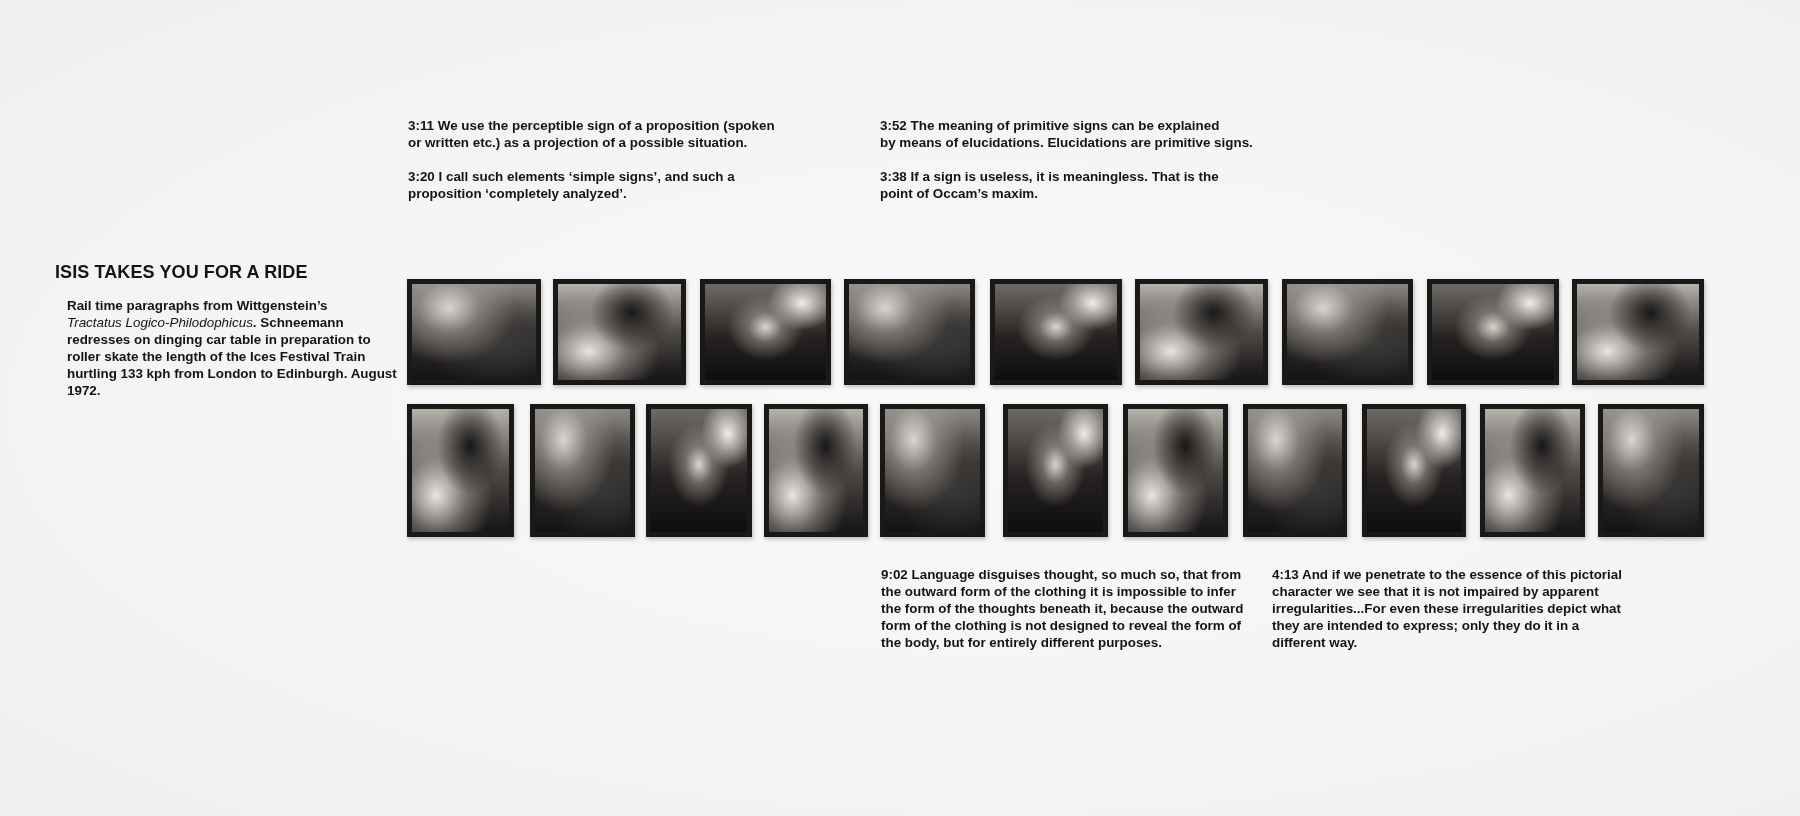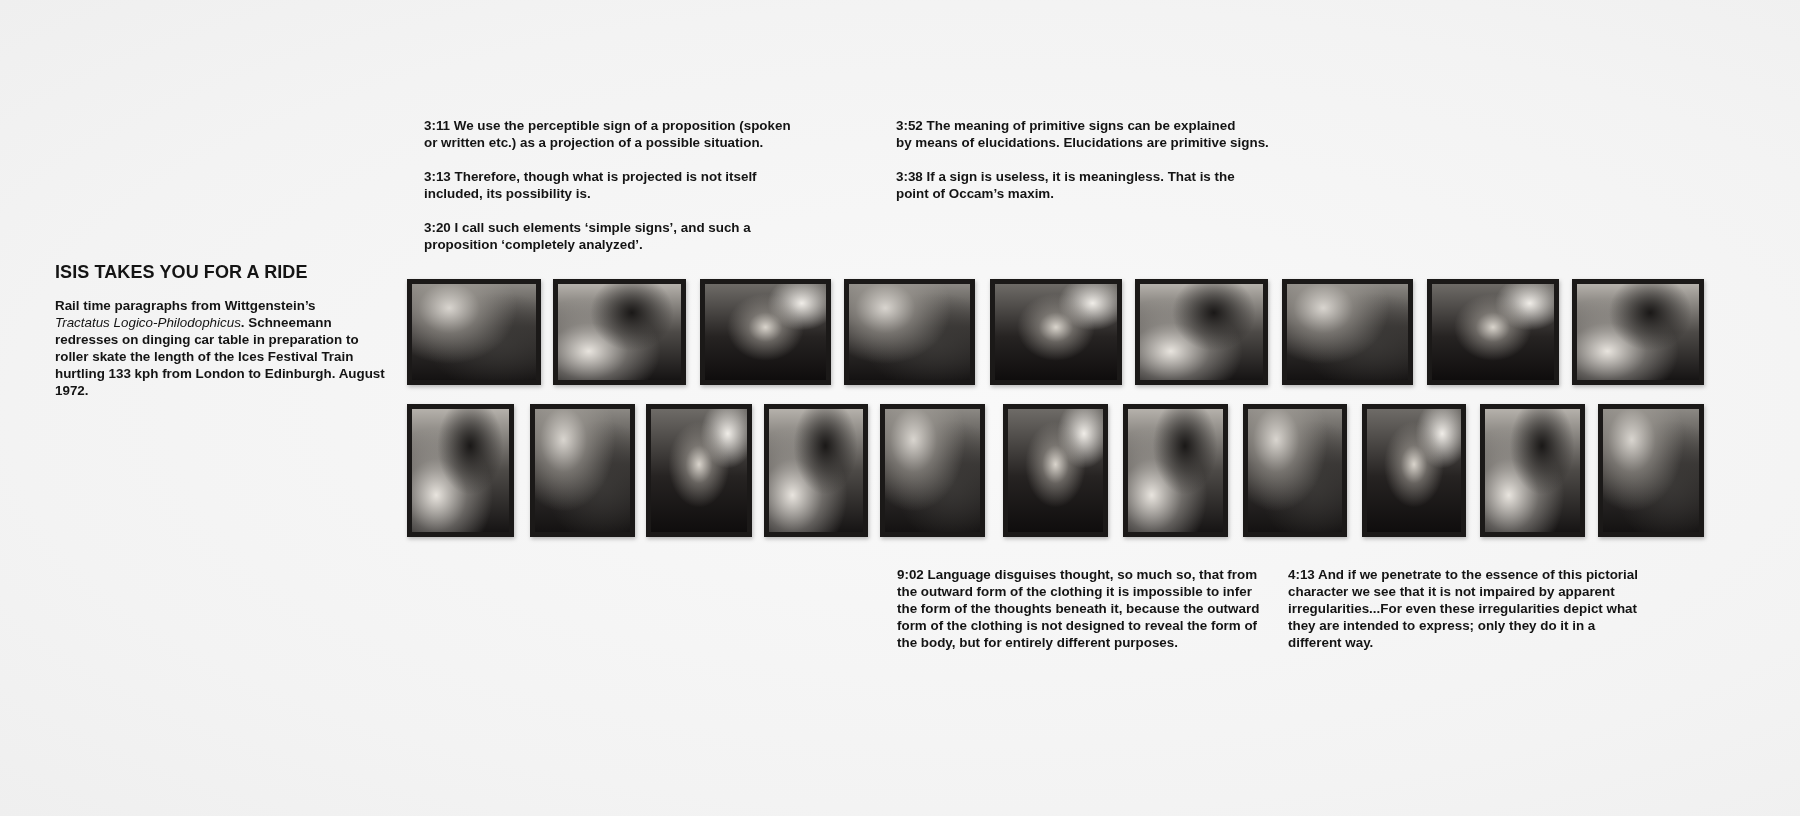--- a/index.html
+++ b/index.html
@@ -8,28 +8,28 @@
     background: #f6f6f6;
     font-family: "Liberation Sans", sans-serif;
     color: #141414;
   }
   .wall { position: absolute; inset: 0; background: radial-gradient(ellipse at 55% 50%, #f9f9f9 0%, #f3f3f3 70%, #efefef 100%); }
   .title {
     position: absolute; left: 55px; top: 262px;
     font-size: 18px; font-weight: bold; letter-spacing: 0.1px;
   }
   .intro {
-    position: absolute; left: 55px; top: 297px; width: 340px;
+    position: absolute; left: 67px; top: 297px; width: 340px;
     font-size: 13.4px; font-weight: bold; line-height: 17px;
   }
   .intro i { font-weight: normal; font-style: italic; }
   .textblock {
     position: absolute; font-size: 13.4px; font-weight: bold; line-height: 17px;
   }
-  .para { margin: 0 0 17px 16px; white-space: pre-line; }
+  .para { margin: 0 0 17px 0; white-space: pre-line; }
   .frame {
     position: absolute; background: #1b1918;
     box-shadow: 1px 2px 4px rgba(0,0,0,0.25);
     box-sizing: border-box; padding: 5px;
   }
   .photo {
     width: 100%; height: 100%;
     background:
       radial-gradient(ellipse at 30% 25%, rgba(230,226,220,0.9) 0%, rgba(160,156,150,0.6) 25%, rgba(20,18,18,0) 55%),
       radial-gradient(ellipse at 70% 60%, rgba(60,58,56,0.9) 0%, rgba(20,18,18,0) 60%),
@@ -56,22 +56,20 @@
 <div class="title">ISIS TAKES YOU FOR A RIDE</div>
 
 <div class="intro">
   <span>Rail time paragraphs from Wittgenstein’s</span><br>
   <i>Tractatus Logico-Philodophicus</i><span>.  Schneemann redresses on dinging car table in preparation to roller skate the length of the Ices Festival Train hurtling 133 kph from London to Edinburgh. August 1972.</span>
 </div>
 
 <div class="textblock" style="left:408px; top:117px; width:420px;">
   <p class="para">3:11  We use the perceptible sign of a proposition (spoken
 or written etc.) as a projection of a possible situation.</p>
-  <p class="para">3:13  Therefore, though what is projected is not itself
-included, its possibility is.</p>
   <p class="para">3:20  I call such elements ‘simple signs’, and such a
 proposition ‘completely analyzed’.</p>
 </div>
 
 <div class="textblock" style="left:880px; top:117px; width:430px;">
   <p class="para">3:52  The meaning of primitive signs can be explained
 by means of elucidations.  Elucidations are primitive signs.</p>
   <p class="para">3:38  If a sign is useless, it is meaningless.  That is the
 point of Occam’s maxim.</p>
 </div>

